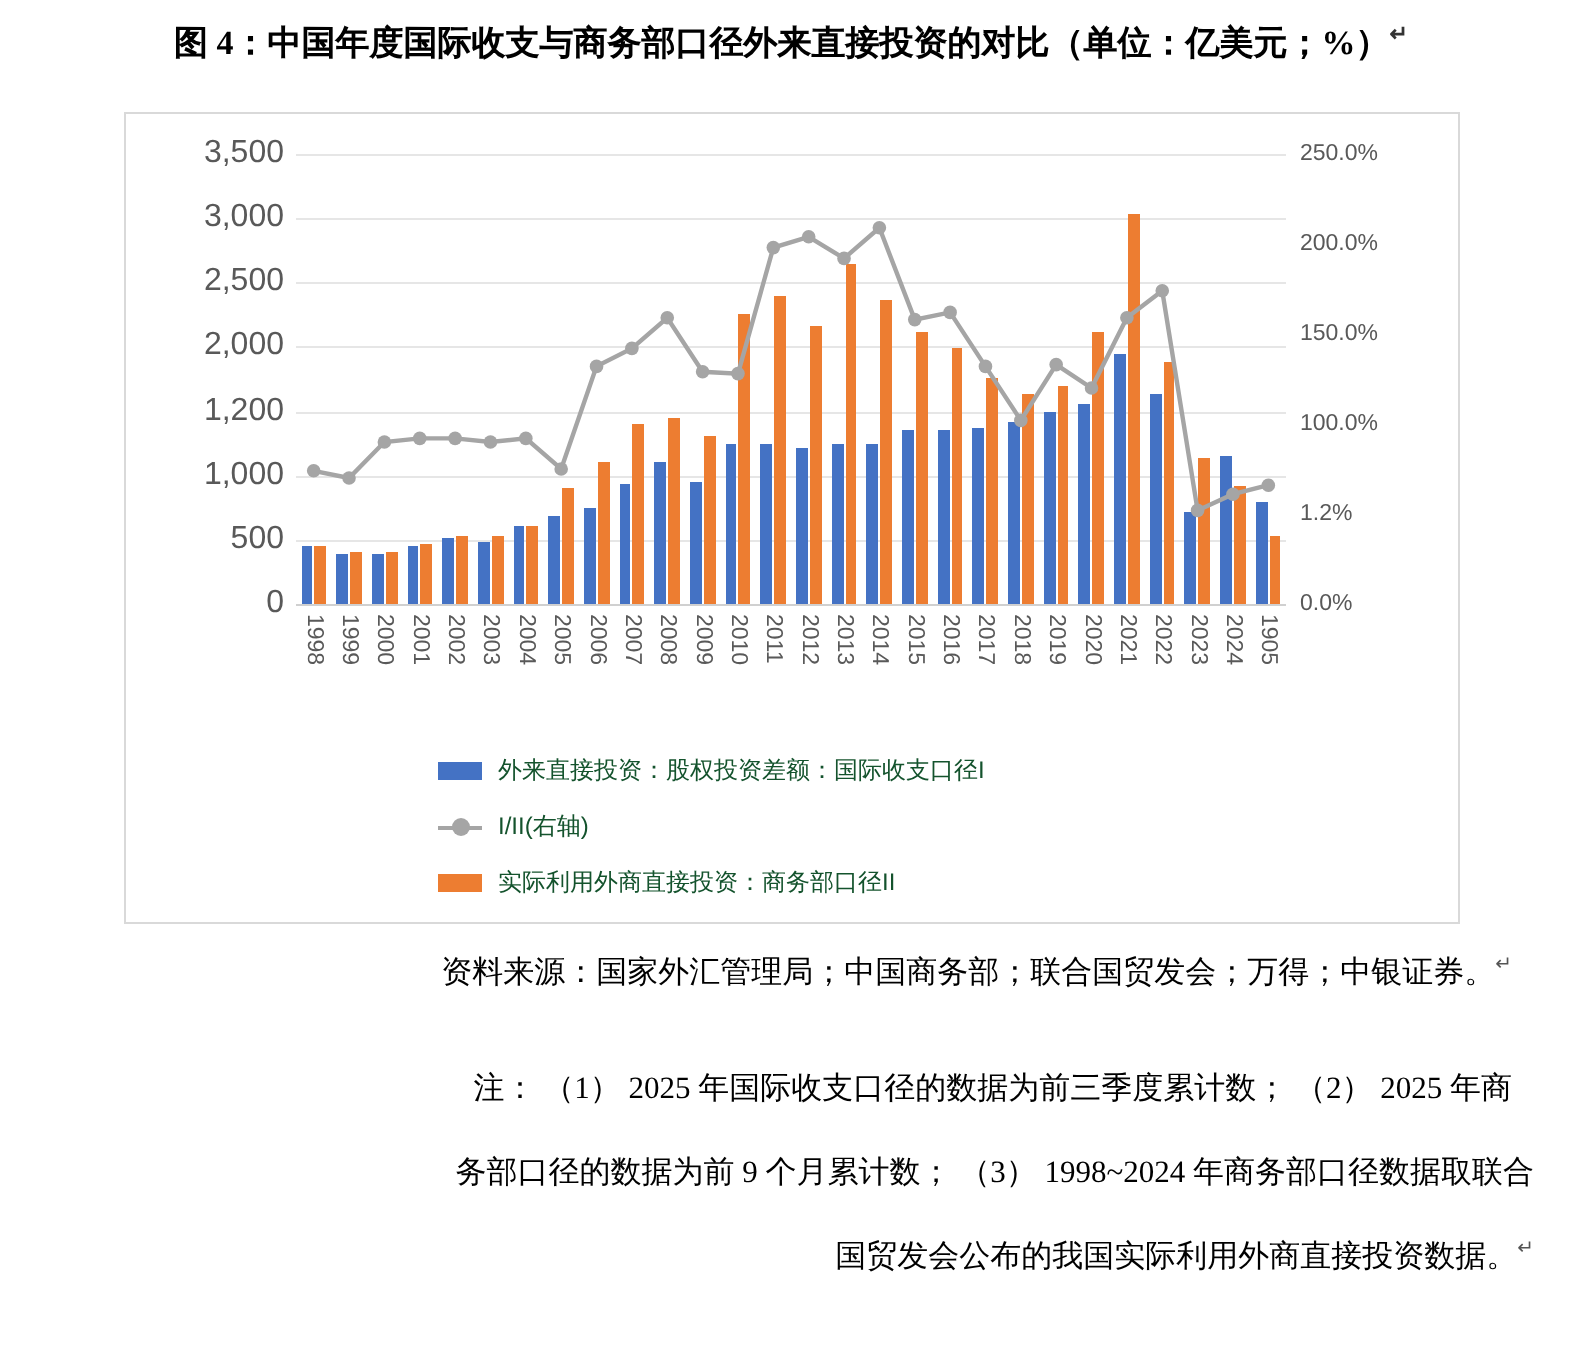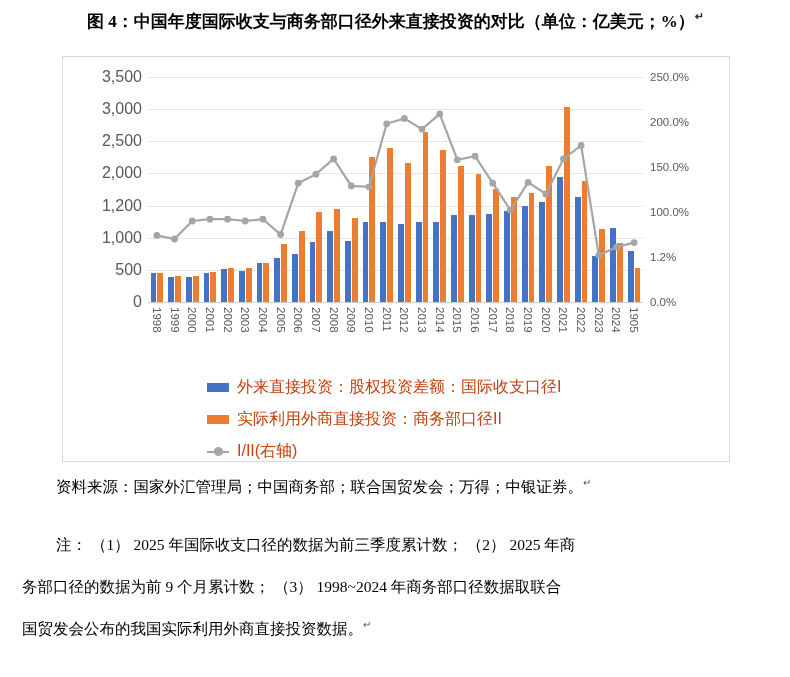--- a/index.html
+++ b/index.html
@@ -55,34 +55,34 @@
     font-family:"Liberation Sans",sans-serif;font-size:11.5px;color:#595959;
     writing-mode:vertical-rl;
     transform:translateX(-50%);
     letter-spacing:0px;
     white-space:nowrap;
   }
 
   svg.lineover{position:absolute;left:0;top:0;overflow:visible;}
 
   .legend{
-    position:absolute;left:144px;top:320px;width:420px;
-    font-family:"Liberation Sans",sans-serif;font-size:16px;color:#c2410c;
+    position:absolute;left:156px;top:320px;width:420px;
+    font-family:"Liberation Sans",sans-serif;font-size:12px;color:#14532d;
   }
   .legend .row{display:flex;align-items:center;margin-bottom:11px;}
   .legend .swatch{width:22px;height:9px;margin-right:8px;flex:none;}
   .legend .s1{background:#4472c4;}
   .legend .s2{background:#ed7d31;}
   .legend .s3{position:relative;height:9px;}
   .legend .s3:before{content:"";position:absolute;left:0;top:4px;width:22px;height:2px;background:#a5a5a5;}
   .legend .s3:after{content:"";position:absolute;left:7px;top:0px;width:9px;height:9px;border-radius:50%;background:#a5a5a5;}
 
   .note{
     position:absolute;left:56px;width:700px;
-    font-family:"Liberation Serif", serif;font-size:15.5px;line-height:1.9;
+    font-family:"Liberation Serif", serif;font-size:15.5px;line-height:1.9;text-align:right;
   }
   .note .tail{font-family:"Liberation Sans",sans-serif;font-size:10px;vertical-align:super;color:#555;}
   .src{top:472px;}
   .n1{top:530px;}
   .n2{left:22px;top:572px;width:745px;}
   .n3{left:22px;top:614px;width:745px;}
 </style>
 </head>
 <body>
 
@@ -236,27 +236,27 @@
           <circle cx="486.1607142857143" cy="165.6" r="3.4" fill="#a5a5a5"></circle>
         </svg>
       </div>
 
     <div class="legend">
       <div class="row">
         <span class="swatch s1"></span>
         <span>外来直接投资：股权投资差额：国际收支口径I</span>
       </div>
       <div class="row">
+        <span class="swatch s3"></span>
+        <span>I/II(右轴)</span>
+      </div>
+      <div class="row">
         <span class="swatch s2"></span>
         <span>实际利用外商直接投资：商务部口径II</span>
       </div>
-      <div class="row">
-        <span class="swatch s3"></span>
-        <span>I/II(右轴)</span>
-      </div>
     </div>
   </div>
 
   <div class="note src">
     <span>资料来源：国家外汇管理局；中国商务部；联合国贸发会；万得；中银证券。</span><span class="tail">↵</span>
   </div>
   <div class="note n1">
     <span>注： （1） 2025 年国际收支口径的数据为前三季度累计数； （2） 2025 年商</span>
   </div>
   <div class="note n2">

